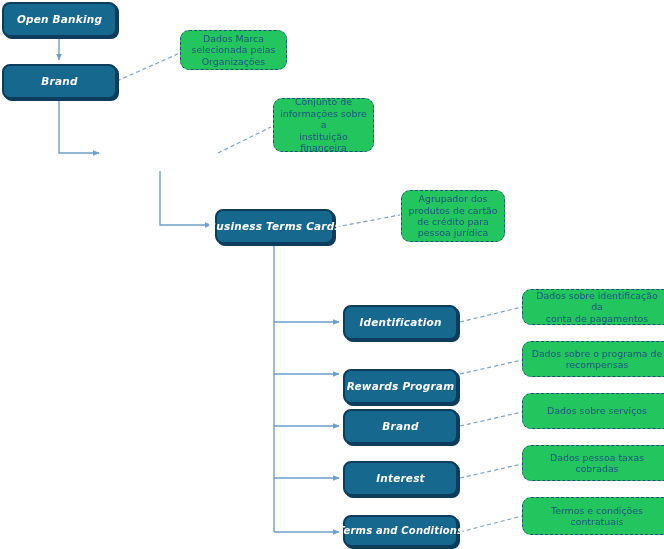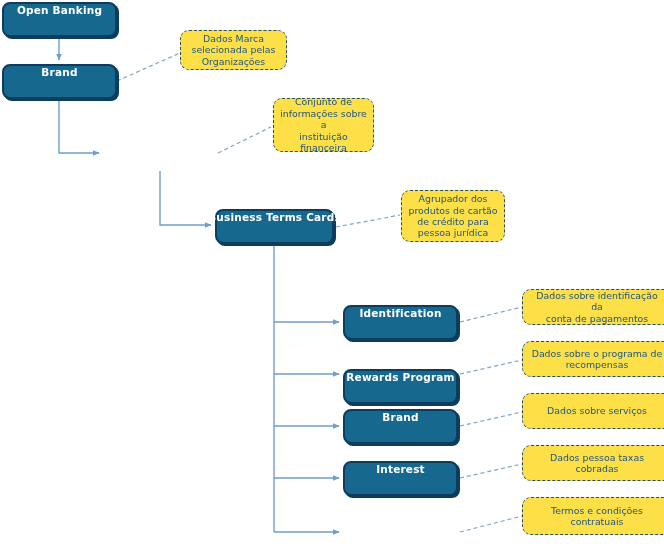--- a/index.html
+++ b/index.html
@@ -28,39 +28,41 @@
   }
   
   .node {
     position: absolute;
     box-sizing: border-box;
     background: #16688f;
     border: 2px solid #0d3c5c;
     border-radius: 8px;
     box-shadow: 2px 2px 0 0 #0d3c5c;
     display: flex;
+    align-items: center;
     justify-content: center;
     text-align: center;
     color: #ffffff;
     font-family: "DejaVu Sans", sans-serif;
     font-size: 10.5px;
     font-weight: bold;
     letter-spacing: 0.2px;
     line-height: 1.15;
     padding: 0 4px;
+    font-style: italic;
   }
   .node-label {
     display: block;
     white-space: nowrap;
   }
   
   .callout {
     position: absolute;
     box-sizing: border-box;
-    background: #fde047;
+    background: #22c55e;
     border: 1.5px dashed #1f4e79;
     border-radius: 9px;
     display: flex;
     align-items: center;
     justify-content: center;
     text-align: center;
     color: #1f5480;
     font-family: "DejaVu Sans", sans-serif;
     font-size: 9.4px;
     font-weight: normal;
@@ -134,20 +136,23 @@
   </div>
 
   <div class="node" style="left:343px; top:409px; width:115px; height:35px;">
     <span class="node-label">Brand</span>
   </div>
 
   <div class="node" style="left:343px; top:461px; width:115px; height:35px;">
     <span class="node-label">Interest</span>
   </div>
 
+  <div class="node" style="left:343px; top:515px; width:115px; height:32px; font-size:10px;">
+    <span class="node-label">Terms and Conditions</span>
+  </div>
 
   <div class="callout" style="left:180px; top:30px; width:107px; height:40px;">
     <span class="callout-text">Dados Marca<br>selecionada pelas<br>Organizações</span>
   </div>
 
   <div class="callout" style="left:273px; top:98px; width:101px; height:54px;">
     <span class="callout-text">Conjunto de<br>informações sobre a<br>instituição<br>financeira</span>
   </div>
 
   <div class="callout" style="left:401px; top:190px; width:104px; height:52px;">

